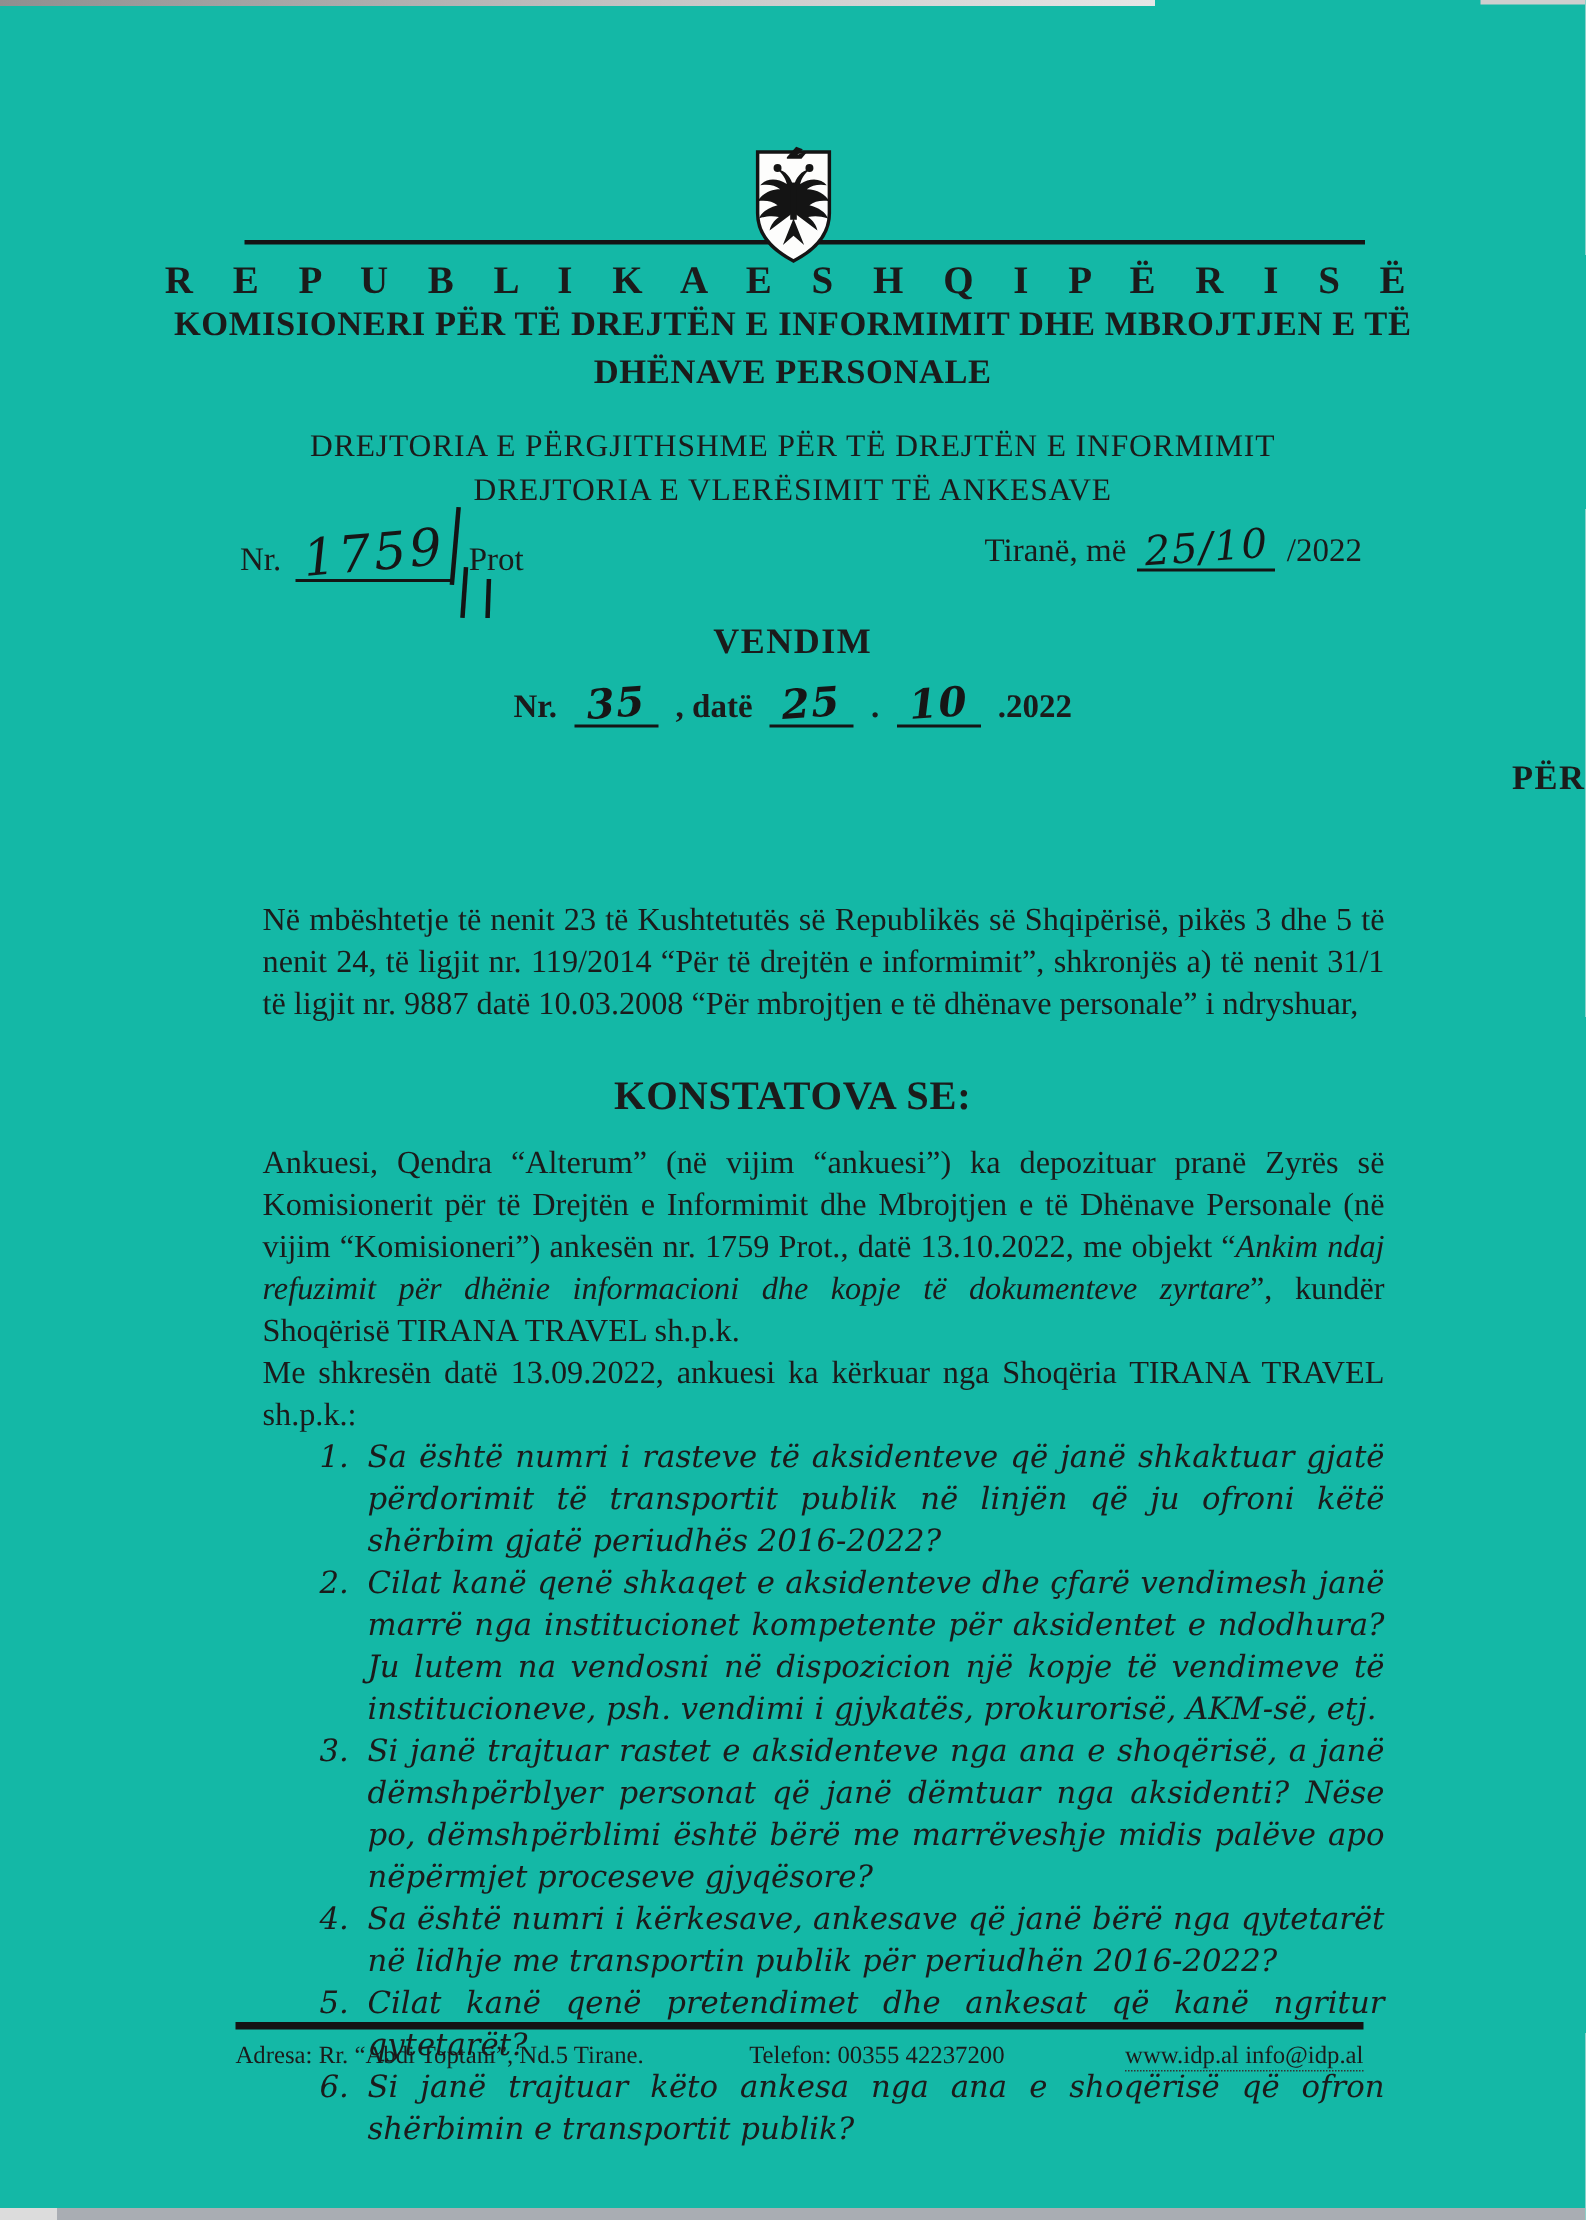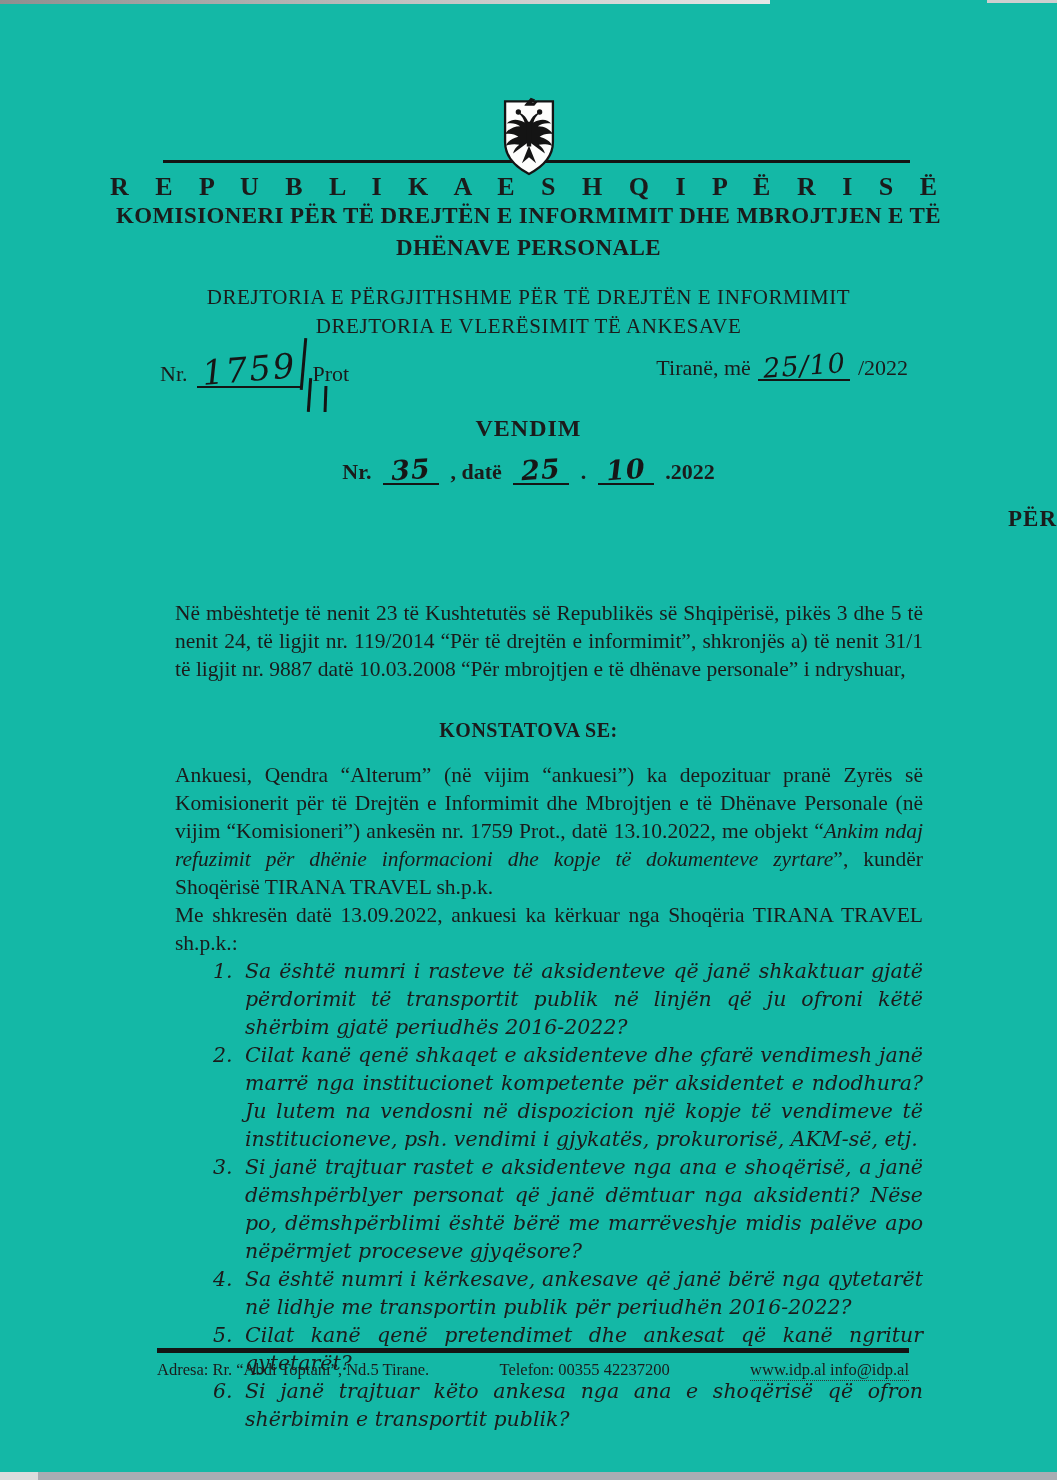--- a/index.html
+++ b/index.html
@@ -42,21 +42,21 @@
   .date-wrap { display:inline-block; min-width:92px; margin:0 2px; }
 
   .vendim { top:415px; font-size:24px; font-weight:bold; letter-spacing:1px; }
   .nr-date { top:456px; font-size:22px; font-weight:bold; }
   .nr-date .udl { min-width:56px; margin:0 6px; }
   .per { top:506px; font-size:23px; font-weight:bold; letter-spacing:1px;text-align:right; }
   .subject { top:549px; font-size:23px; font-weight:bold; letter-spacing:0.5px; }
 
   .body-block { position:absolute; left:175px; width:748px; font-size:21.5px; line-height:28px; }
   .legal { top:599px; text-align:justify; }
-  .konstatova { top:716px; font-size:20px; font-weight:bold; letter-spacing:0.5px; }
+  .konstatova { top:716px; font-size:27px; font-weight:bold; letter-spacing:0.5px; }
   .main { top:761px; }
   .main p { margin:0; text-align:justify; }
   .italic-seg { font-style:italic; }
   ol.questions { margin:0; padding:0 0 0 64px; font-style:italic; font-family:"DejaVu Serif", serif; font-size:20.5px; }
   ol.questions li { text-align:justify; padding-left:6px; margin:0; }
 
   .footer { position:absolute; top:1348px; left:157px; width:752px;
     border-top:5px solid #141414; padding-top:7px;
     display:flex; justify-content:space-between; font-size:16.5px; }
   .footer .link { border-bottom:1.5px dotted #333;margin-left:10px; }

